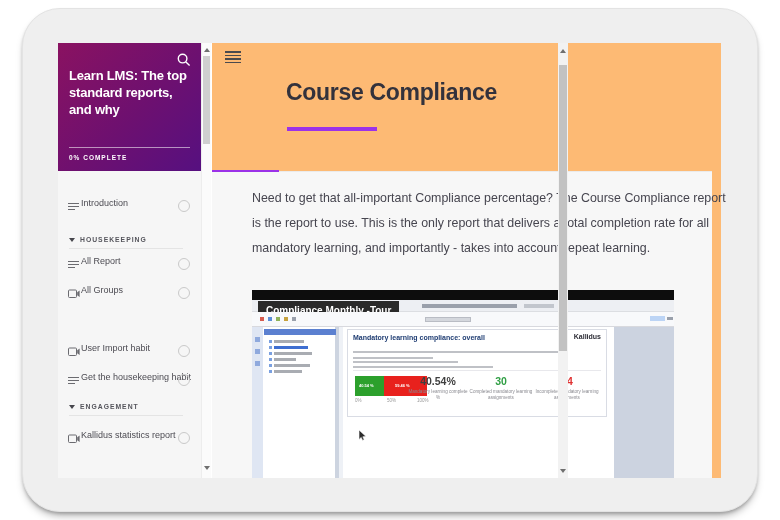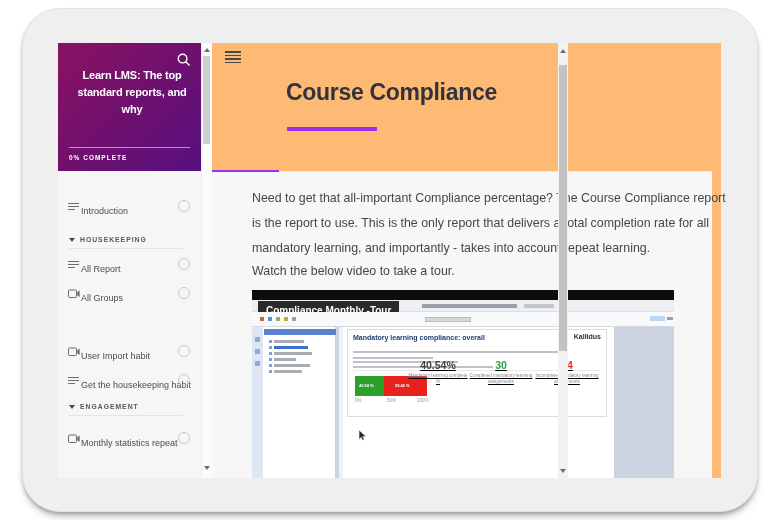--- a/index.html
+++ b/index.html
@@ -11,29 +11,29 @@
             background:#efefef; border:1px solid #e3e3e3; border-radius:38px;
             box-shadow:0 6px 8px -3px rgba(0,0,0,.35), 0 2px 3px rgba(0,0,0,.15); }
   .screen { position:absolute; left:35px; top:34px; width:663px; height:435px; background:#ffffff; }
 
   
   .sidebar { position:absolute; left:0; top:0; width:143px; height:435px; background:#f6f6f6; }
   .sb-header { position:absolute; left:0; top:0; width:143px; height:128px;
                background:linear-gradient(135deg,#8a1261 0%,#6d1070 55%,#561080 100%); }
   .sb-search { position:absolute; right:10px; top:10px; width:14px; height:14px; cursor:pointer; }
   .sb-title { position:absolute; left:11px; top:24px; width:126px; color:#fff;
-              font-size:11px; font-weight:bold; line-height:17px; letter-spacing:-.2px;text-align:center; }
+              font-size:13px; font-weight:bold; line-height:17px; letter-spacing:-.2px; }
   .sb-hr { position:absolute; left:11px; top:104px; width:121px; height:1px; background:rgba(255,255,255,.55); }
   .sb-progress { position:absolute; left:11px; top:111px; color:#fff; font-size:6.5px;
                  font-weight:bold; letter-spacing:1px; }
   .sb-row { position:absolute; left:0; width:143px; height:20px; cursor:pointer; }
   .sb-ic { position:absolute; left:10px; top:4px; width:12px; height:10px; }
   .sb-ic .l { position:absolute; left:0; height:1.2px; background:#6b6b70; }
   .sb-ic .l1 { top:1px; width:11px; } .sb-ic .l2 { top:4px; width:11px; } .sb-ic .l3 { top:7px; width:7px; }
-  .sb-label { position:absolute; left:23px; top:8px; font-size:9px; color:#4c4b52; white-space:nowrap; }
+  .sb-label { position:absolute; left:23px; top:0; font-size:9px; color:#4c4b52; white-space:nowrap; }
   .sb-circle { position:absolute; left:120px; top:2px; width:12px; height:12px;
                border:1.5px solid #c9c9c9; border-radius:50%; background:transparent; }
   .sb-section { position:absolute; left:11px; width:121px; }
   .sb-caret { position:absolute; left:0; top:2px; width:0; height:0;
               border-left:3.5px solid transparent; border-right:3.5px solid transparent;
               border-top:4px solid #46464c; }
   .sb-sec-label { position:absolute; left:11px; top:0; font-size:6.8px; font-weight:bold;
                   letter-spacing:1px; color:#55555c; }
   .sb-sec-hr { position:absolute; left:0; top:12px; width:114px; height:1px; background:#e4e4e4; }
 
@@ -95,21 +95,21 @@
   .v-heading { position:absolute; left:5px; top:4px; font-size:7px; font-weight:bold; color:#1e3c72; }
   .v-logo { position:absolute; right:5px; top:3px; height:9px; }
   .v-logo-text { position:absolute; right:0; top:0; font-size:7px; font-weight:bold; color:#2d2d36; }
   .v-blur { position:absolute; left:5px; height:1.8px; background:#bfc1c6; }
   .v-card-hr { position:absolute; left:5px; top:40px; width:248px; height:1px; background:#e8e8ec; }
   .v-bar { position:absolute; left:7px; top:46px; width:72px; height:20px; background:#e8211d; overflow:hidden; }
   .v-bar-green { position:absolute; left:0; top:0; height:20px; background:#2ca02c; }
   .v-bar-lab { position:absolute; top:7px; font-size:4px; color:#ffffff; font-weight:bold; }
   .v-axis { position:absolute; left:7px; top:68px; width:72px; font-size:4.5px; color:#999; }
   .v-axis span { position:absolute; top:0; }
-  .v-stat { position:absolute; top:29px; width:64px; text-align:center;text-decoration:underline; }
+  .v-stat { position:absolute; top:45px; width:64px; text-align:center; }
   .v-stat .val { font-size:10.5px; font-weight:bold; }
   .v-stat .cap { margin-top:2px; font-size:4.6px; line-height:5.5px; color:#8a8a90; }
   .green { color:#2f9e44; } .red { color:#e03131; } .dark { color:#3f3f3f; }
 </style>
 </head>
 <body>
 
 <div class="device">
   <div class="screen">
 
@@ -183,21 +183,21 @@
         <span class="sb-caret"></span>
         <span class="sb-sec-label">ENGAGEMENT</span>
         <span class="sb-sec-hr"></span>
       </div>
 
       <div class="sb-row" style="top:387px">
         <svg class="sb-ic" viewBox="0 0 12 10">
           <rect x="0.5" y="1" width="8" height="7.5" rx="1" fill="none" stroke="#6b6b70" stroke-width="1"></rect>
           <polygon points="9.2,3.2 11.6,1.6 11.6,7.9 9.2,6.3" fill="#6b6b70"></polygon>
         </svg>
-        <span class="sb-label">Monthly statistics repeat</span>
+        <span class="sb-label">Kallidus statistics report</span>
         <span class="sb-circle"></span>
       </div>
 
     </div>
 
     <div class="sb-scrollbar">
       <span class="scroll-arrow-up" style="top:5px"></span>
       <span class="sb-thumb"></span>
       <span class="scroll-arrow-down" style="top:423px"></span>
     </div>
@@ -209,21 +209,20 @@
           <i class="b hb3"></i>
           <i class="b hb4"></i>
       </div>
       <div class="c-title">Course Compliance</div>
       <div class="c-underline"></div>
       <div class="c-divider"></div>
       <div class="c-progress-seg"></div>
 
       <div class="c-body">
         <div class="c-p1">Need to get that all-important Compliance percentage? The Course Compliance report is the report to use. This is the only report that delivers a total completion rate for all mandatory learning, and importantly - takes into account repeat learning.</div>
-        <div class="c-p2">Watch the below video to take a tour.</div>
 
         <div class="video">
           <div class="v-black"></div>
 
           <div class="v-chrome1">
             <span class="v-url"></span>
             <span class="v-url2"></span>
           </div>
           <div class="v-title">Compliance Monthly -Tour</div>
 

